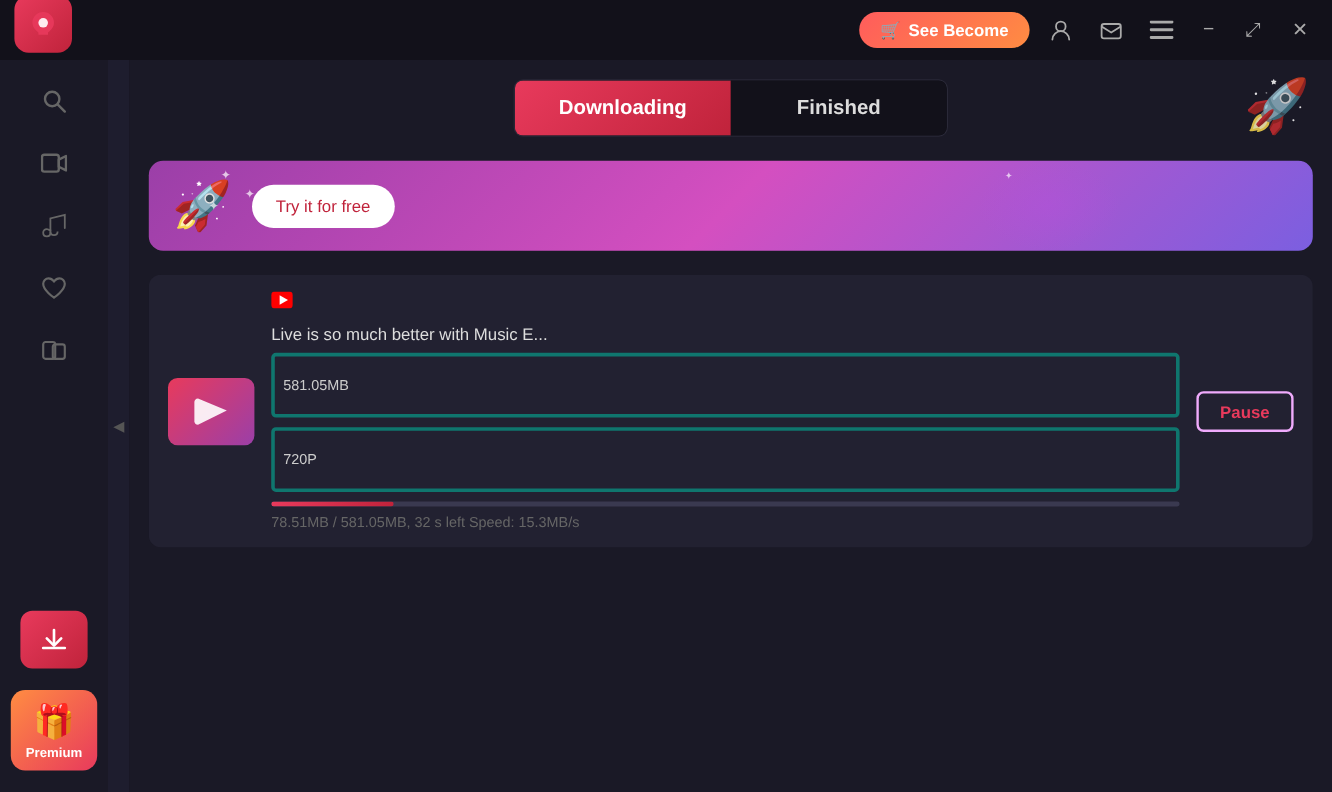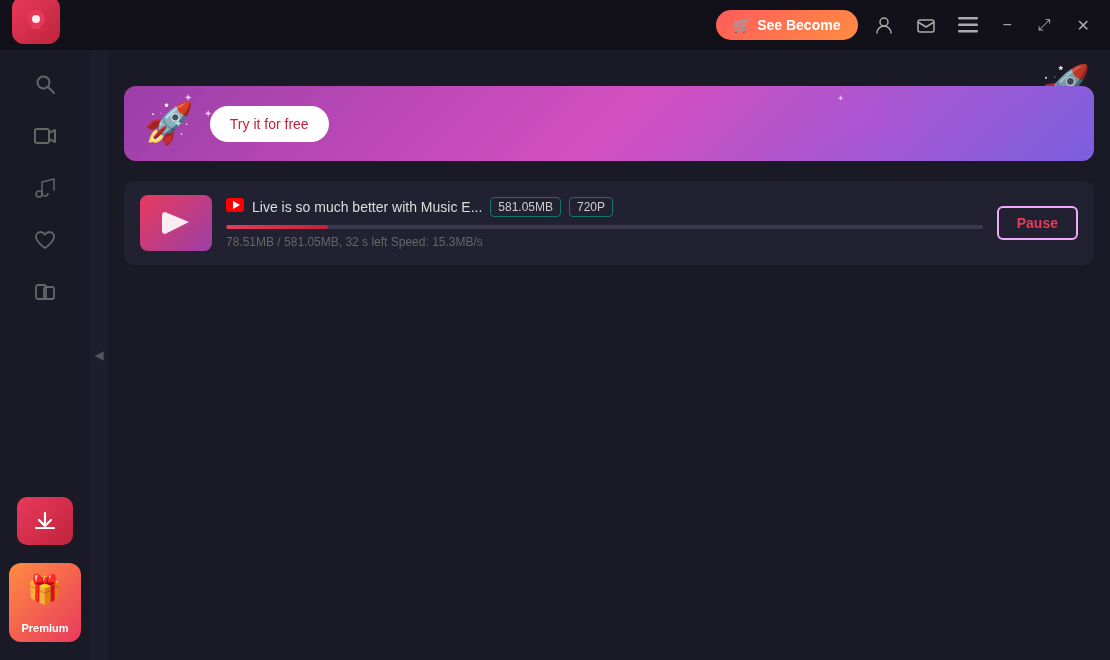--- a/index.html
+++ b/index.html
@@ -135,21 +135,21 @@
       margin-bottom: 8px;
       cursor: pointer;
     }
     .premium-box .gem-icon {
       font-size: 28px;
     }
     .premium-label {
       color: white;
       font-size: 11px;
       font-weight: 700;
-      margin-top: 16px;
+      margin-top: 4px;
     }
 
     
     .collapse-handle {
       width: 18px;
       background: #1e1d2e;
       display: flex;
       align-items: center;
       justify-content: center;
       cursor: pointer;
@@ -287,41 +287,41 @@
       font-size: 26px;
       flex-shrink: 0;
       color: white;
     }
     .download-info {
       flex: 1;
       min-width: 0;
     }
     .download-title-row {
       display: flex;
-      align-items: center;
       gap: 8px;
       margin-bottom: 8px;
+      flex-direction: column;
     }
     .yt-icon {
       color: #ff0000;
       font-size: 16px;
       flex-shrink: 0;
     }
     .download-title {
       color: #ddd;
       font-size: 14px;
       white-space: nowrap;
       overflow: hidden;
       text-overflow: ellipsis;
       max-width: 260px;
     }
     .badge {
-      border: 1px solid #0f766e;
+      border: 3px solid #0f766e;
       border-radius: 4px;
-      padding: 2px 7px;
+      padding: 17px 7px;
       font-size: 12px;
       color: #ccc;
       flex-shrink: 0;
     }
     .progress-bar-wrap {
       background: #3a3950;
       border-radius: 3px;
       height: 4px;
       width: 100%;
       margin-bottom: 6px;
@@ -446,20 +446,24 @@
     </div>
   </div>
 
   <div class="collapse-handle">
     <span>◀</span>
   </div>
 
   <div class="content-area">
 
     <div class="tabs-row">
+      <div class="tab-group">
+        <button class="tab-btn active">Downloading</button>
+        <button class="tab-btn inactive">Finished</button>
+      </div>
       <div class="rocket-corner">
         <span>🚀</span>
       </div>
     </div>
 
     <div class="vip-banner">
 
       <span class="star" style="left:60px; top:6px;">✦</span>
       <span class="star" style="left:80px; top:22px;">✦</span>
       <span class="star" style="left:50px; top:32px;">✦</span>

